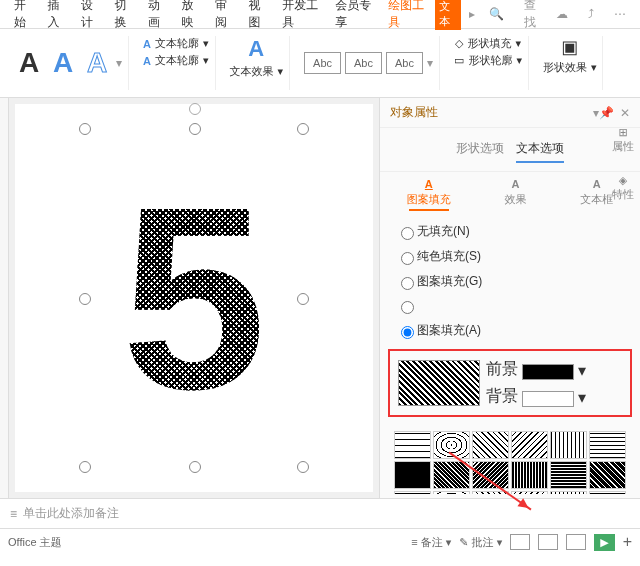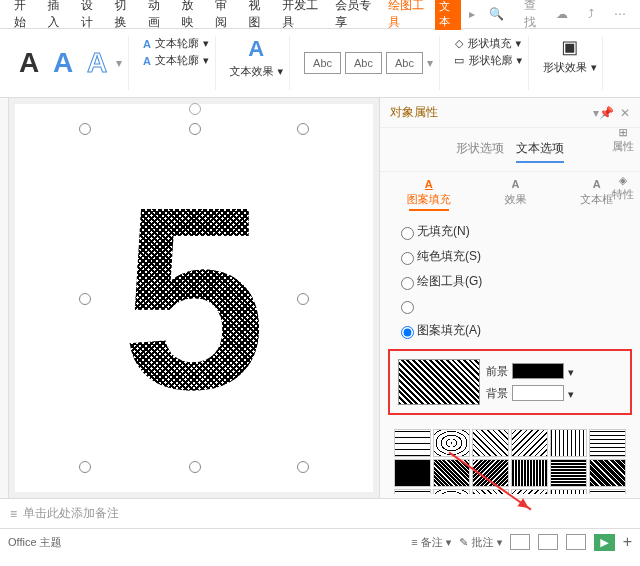--- a/index.html
+++ b/index.html
@@ -34,21 +34,21 @@
 .tabs span{padding:4px 0;cursor:pointer;color:#888}
 .tabs .active{color:#333;border-bottom:2px solid #4a90e2}
 .subtabs{display:flex;justify-content:space-around;padding:6px 0}
 .subtabs .item{display:flex;flex-direction:column;align-items:center;gap:2px;font-size:11px;color:#888;cursor:pointer}
 .subtabs .item.active{color:#f60}
 .subtabs .uline{width:40px;height:2px;background:#f60;margin:0 auto}
 .options{padding:6px 16px;display:flex;flex-direction:column;gap:8px}
 .options label{display:flex;align-items:center;cursor:pointer}
 .pattern-sect{padding:8px;border:2px solid #e33;margin:4px 8px;display:flex;gap:6px;align-items:center;flex-wrap:wrap}
 .swatch{width:80px;height:44px;border:1px solid #999;background:repeating-linear-gradient(45deg,#000 0 2px,#fff 2px 4px)}
-.colorrow{display:flex;align-items:flex-end;gap:4px;font-size:11px}
+.colorrow{display:flex;align-items:flex-end;gap:4px;font-size:16px}
 .cbox{width:50px;height:14px;border:1px solid #999}
 .pattern-grid{display:grid;grid-template-columns:repeat(6,1fr);gap:2px;padding:6px;margin:4px 8px;max-height:180px;overflow:hidden;position:relative}
 .pcell{height:26px;border:1px solid #ccc;background:#fff}
 .arrow{position:absolute;width:100px;height:2px;background:#e33;transform:rotate(35deg);top:480px;right:100px;z-index:10;pointer-events:none}
 .arrow:after{content:"";position:absolute;right:-2px;top:-4px;border:5px solid transparent;border-left:10px solid #e33}
 .notes{border-top:1px solid #ddd;padding:6px 10px;color:#999;display:flex;align-items:center;gap:6px}
 .statusbar{display:flex;align-items:center;height:26px;border-top:1px solid #ddd;padding:0 8px;gap:10px;font-size:11px;color:#666}
 .sb-right{margin-left:auto;display:flex;align-items:center;gap:8px}
 .sb-icon{width:18px;height:14px;border:1px solid #999;display:inline-block}
 .play{background:#4a6;color:#fff;padding:2px 6px}
@@ -182,21 +182,21 @@
       <label>
           <input type="radio" name="f" style="">
           <span>无填充(N)</span>
         </label>
       <label>
           <input type="radio" name="f" style="">
           <span>纯色填充(S)</span>
         </label>
       <label>
           <input type="radio" name="f" style="">
-          <span>绘图工具(G)</span>
+          <span>图案填充(G)</span>
         </label>
       <label>
           <input type="radio" name="f" style="">
         </label>
       <label>
           <input type="radio" name="f" checked="" style="">
           <span>图案填充(A)</span>
         </label>
     </div>
     <div class="pattern-sect">

